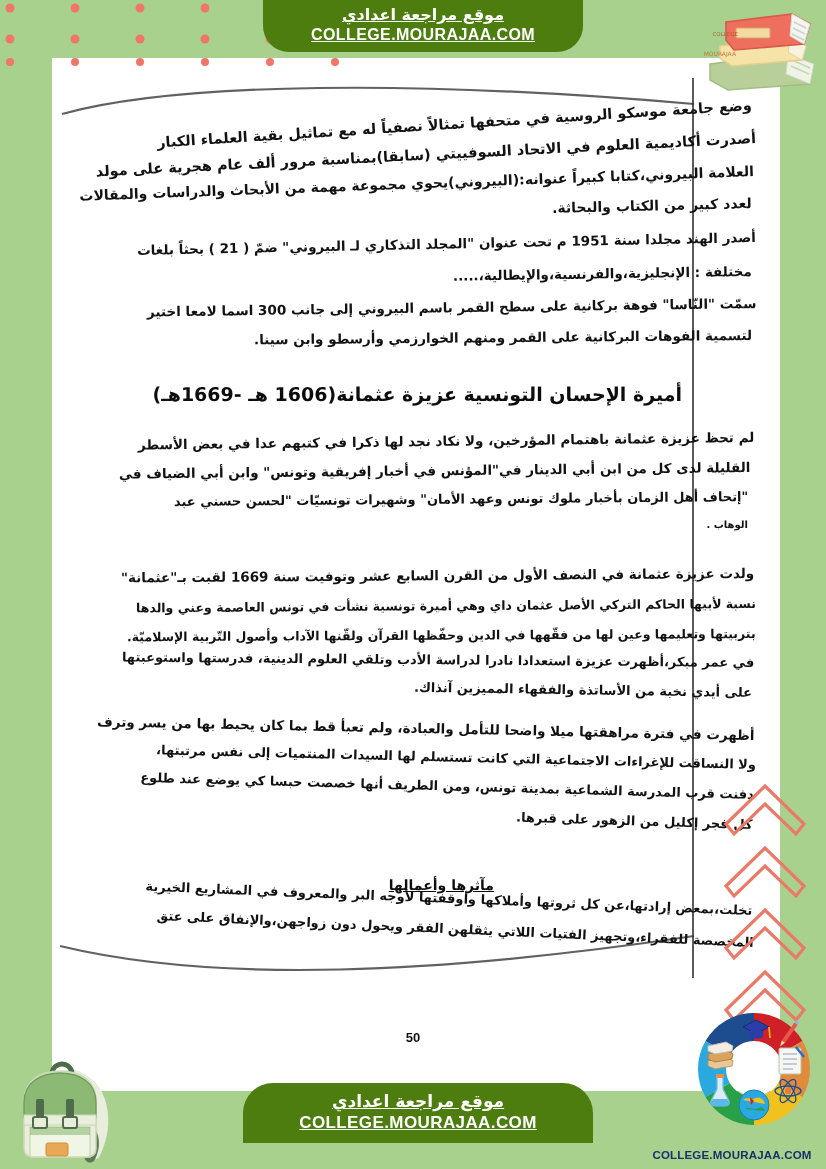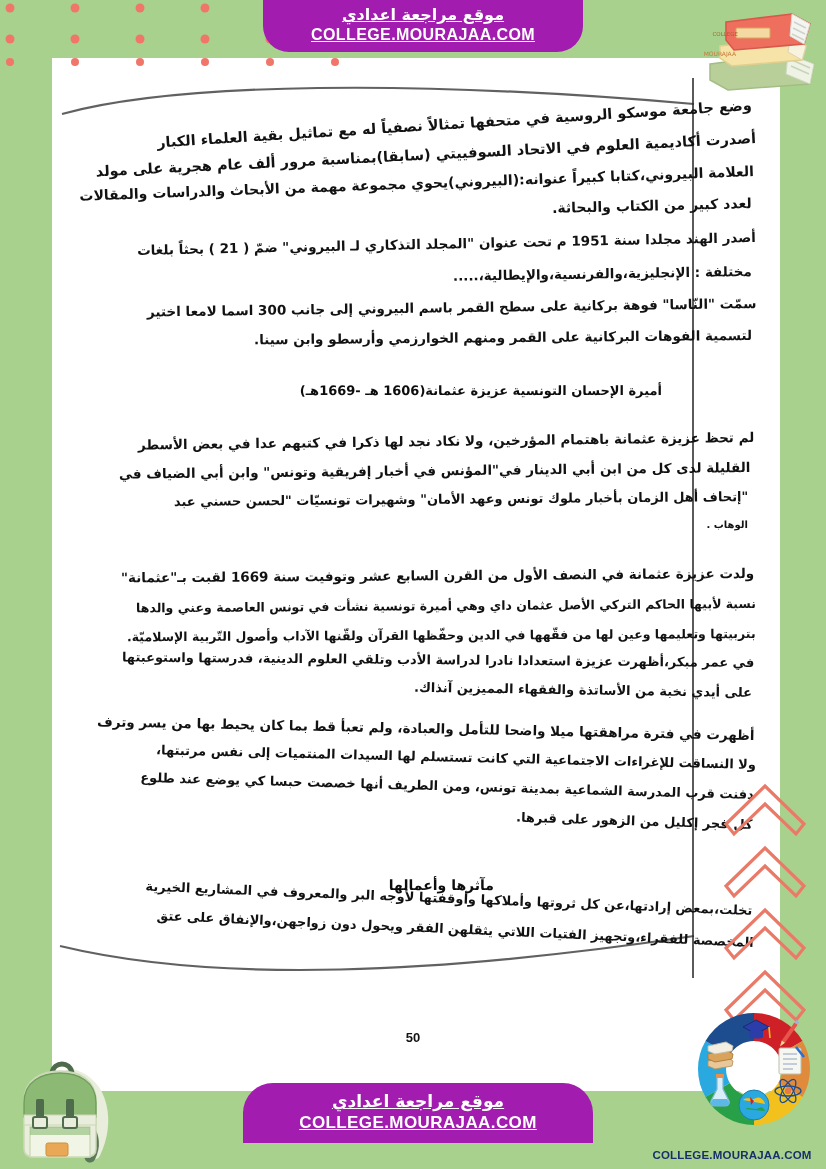--- a/index.html
+++ b/index.html
@@ -65,21 +65,21 @@
     left: 0; top: 0;
     width: 400px; height: 70px;
     z-index: 6;
     pointer-events: none;
   }
 
   
   .banner {
     position: absolute;
     z-index: 8;
-    background: #a21caf;
+    background: #4d7c0f;
     text-align: center;
     color: #ffffff;
   }
   .banner-top {
     left: 263px; top: 0;
     width: 320px; height: 52px;
     border-bottom-left-radius: 26px;
     border-bottom-right-radius: 26px;
   }
   .banner-bottom {
@@ -286,39 +286,39 @@
   <div class="txt l" style="right:18px; top:118px; font-size:14px; transform: rotate(-1.4deg);">لعدد كبير من الكتاب والبحاثة.</div>
 
   <div class="txt l" style="right:14px; top:152px; font-size:13.5px; transform: rotate(-1.2deg);">أصدر الهند مجلدا سنة 1951 م تحت عنوان "المجلد التذكاري لـ البيروني" ضمّ ( 21 ) بحثاً بلغات</div>
 
   <div class="txt l" style="right:18px; top:186px; font-size:13.5px; transform: rotate(-0.9deg);">مختلفة : الإنجليزية،والفرنسية،والإيطالية،.....</div>
 
   <div class="txt l" style="right:14px; top:218px; font-size:13.5px; transform: rotate(-0.8deg);">سمّت "النّاسا" فوهة بركانية على سطح القمر باسم البيروني إلى جانب 300 اسما لامعا اختير</div>
 
   <div class="txt l" style="right:18px; top:250px; font-size:13.5px; transform: rotate(-0.5deg);">لتسمية الفوهات البركانية على القمر ومنهم الخوارزمي وأرسطو وابن سينا.</div>
 
-  <div class="txt heading" style="right:108px; top:306px; font-size:13px;margin-left:16px;">أميرة الإحسان التونسية عزيزة عثمانة(1606 هـ -1669هـ)</div>
+  <div class="txt heading" style="right:88px; top:306px; font-size:19px;margin-left:16px;">أميرة الإحسان التونسية عزيزة عثمانة(1606 هـ -1669هـ)</div>
 
   <div class="txt l" style="right:16px; top:352px; font-size:13.5px; transform: rotate(-0.7deg);">لم تحظ  عزيزة عثمانة باهتمام المؤرخين، ولا نكاد  نجد لها ذكرا في كتبهم عدا في بعض الأسطر</div>
   <div class="txt l" style="right:20px; top:382px; font-size:13.5px; transform: rotate(-0.6deg);">القليلة لدى كل من ابن أبي الدينار في"المؤنس في أخبار إفريقية وتونس" وابن أبي الضياف في</div>
   <div class="txt l" style="right:22px; top:412px; font-size:13px; transform: rotate(-0.5deg);">"إتحاف أهل الزمان بأخبار ملوك تونس وعهد الأمان" وشهيرات تونسيّات "لحسن حسني عبد</div>
   <div class="txt l" style="right:22px; top:442px; font-size:10px;">الوهاب .</div>
 
   <div class="txt l" style="right:16px; top:488px; font-size:13.5px; transform: rotate(-0.4deg);">ولدت عزيزة عثمانة في النصف الأول من القرن السابع عشر وتوفيت سنة 1669 لقبت بـ"عثمانة"</div>
   <div class="txt l" style="right:14px; top:518px; font-size:12.5px; transform: rotate(-0.4deg);">نسبة لأبيها الحاكم التركي الأصل عثمان داي وهي أميرة تونسية نشأت في تونس العاصمة وعني والدها</div>
   <div class="txt l" style="right:14px; top:548px; font-size:12.5px; transform: rotate(-0.3deg);">بتربيتها وتعليمها وعين لها من فقّهها في الدين وحفّظها القرآن ولقّنها الآداب وأصول التّربية الإسلاميّة.</div>
   <div class="txt l" style="right:16px; top:578px; font-size:13px; transform: rotate(0.5deg);">في عمر مبكر،أظهرت عزيزة استعدادا نادرا لدراسة الأدب وتلقي العلوم الدينية، فدرستها واستوعبتها</div>
   <div class="txt l" style="right:18px; top:608px; font-size:13px; transform: rotate(0.9deg);">على أيدي نخبة من الأساتذة والفقهاء المميزين آنذاك.</div>
 
   <div class="txt l" style="right:16px; top:650px; font-size:13.5px; transform: rotate(1.2deg);">أظهرت في فترة مراهقتها ميلا واضحا للتأمل والعبادة، ولم تعبأ قط بما كان يحيط بها من يسر وترف</div>
   <div class="txt l" style="right:14px; top:680px; font-size:13px; transform: rotate(1.4deg);">ولا النساقت  للإغراءات الاجتماعية التي كانت تستسلم لها السيدات المنتميات إلى نفس مرتبتها،</div>
   <div class="txt l" style="right:16px; top:710px; font-size:13px; transform: rotate(1.6deg);">دفنت قرب المدرسة الشماعية بمدينة تونس، ومن الطريف أنها خصصت حبسا كي يوضع عند طلوع</div>
   <div class="txt l" style="right:18px; top:740px; font-size:13px; transform: rotate(1.8deg);">كل فجر إكليل من الزهور على قبرها.</div>
 
-  <div class="txt heading" style="right:276px; top:800px; font-size:14px;">مآثرها وأعمالها</div>
+  <div class="txt heading" style="right:276px; top:800px; font-size:14px;text-decoration:underline;">مآثرها وأعمالها</div>
 
   <div class="txt l" style="right:18px; top:826px; font-size:13px; transform: rotate(2.3deg);">تخلت،بمعض إرادتها،عن كل ثروتها وأملاكها وأوقفتها لأوجه  البر والمعروف في  المشاريع  الخيرية</div>
   <div class="txt l" style="right:16px; top:858px; font-size:13px; transform: rotate(2.6deg);">المخصصة للفقراء،وتجهيز الفتيات  اللاتي  يثقلهن  الفقر ويحول  دون  زواجهن،والإنفاق  على  عتق</div>
 </div>
 
 <div class="pagenum">50</div>
 
 <div class="chevrons-deco">
   <svg width="86" height="250" viewBox="0 0 86 250">
     <g stroke="#ea7a68" stroke-width="3.2" fill="none" stroke-linejoin="miter">

